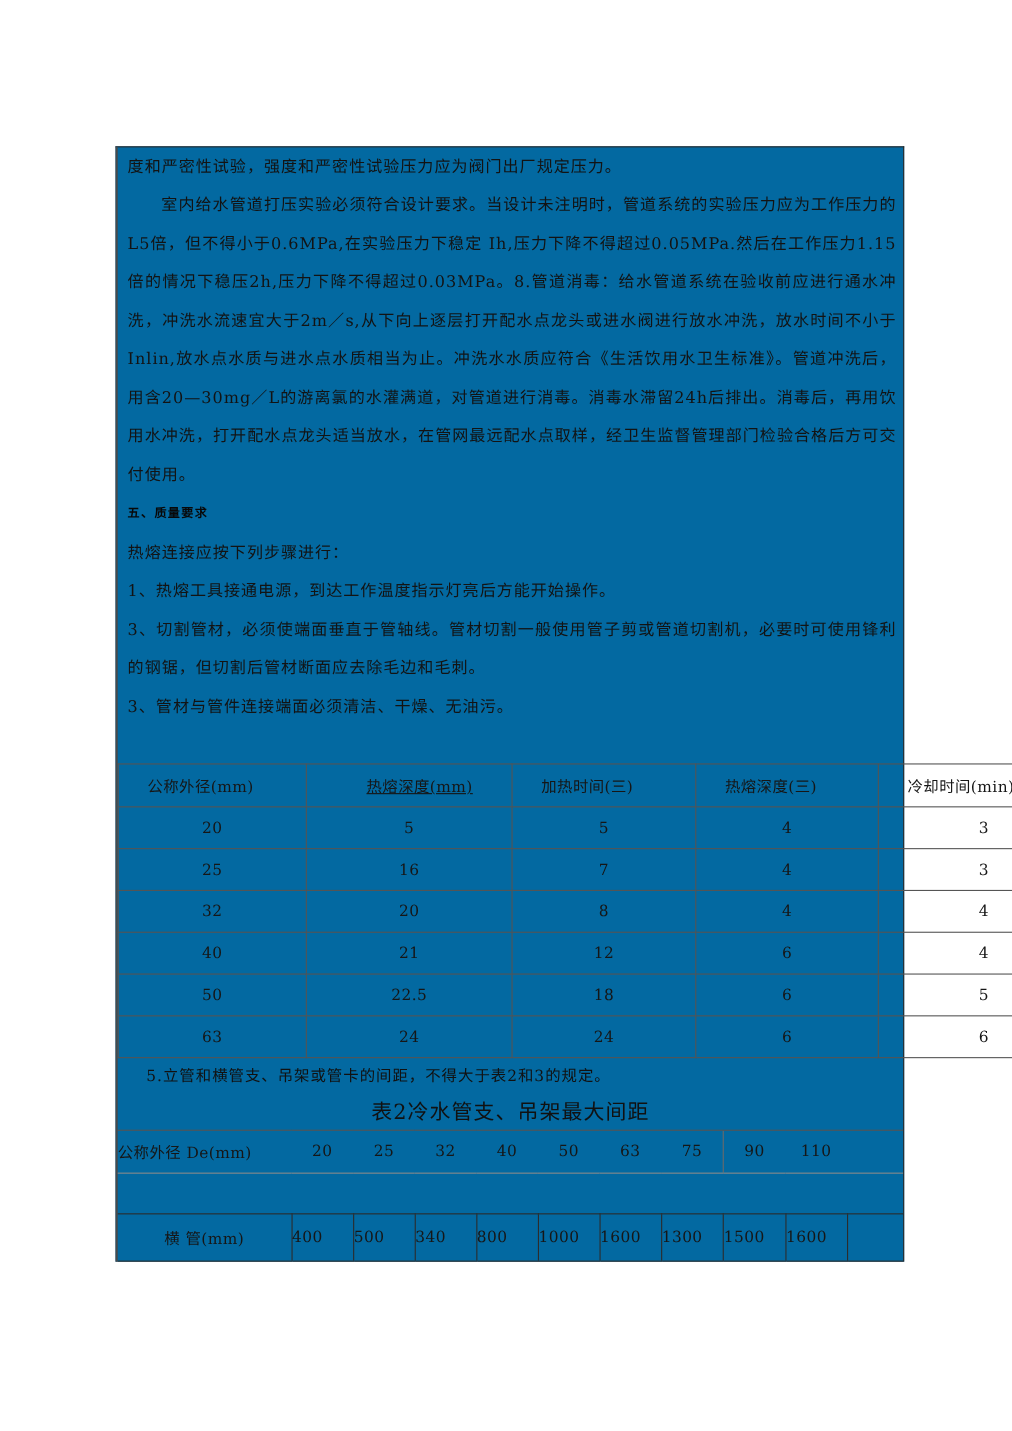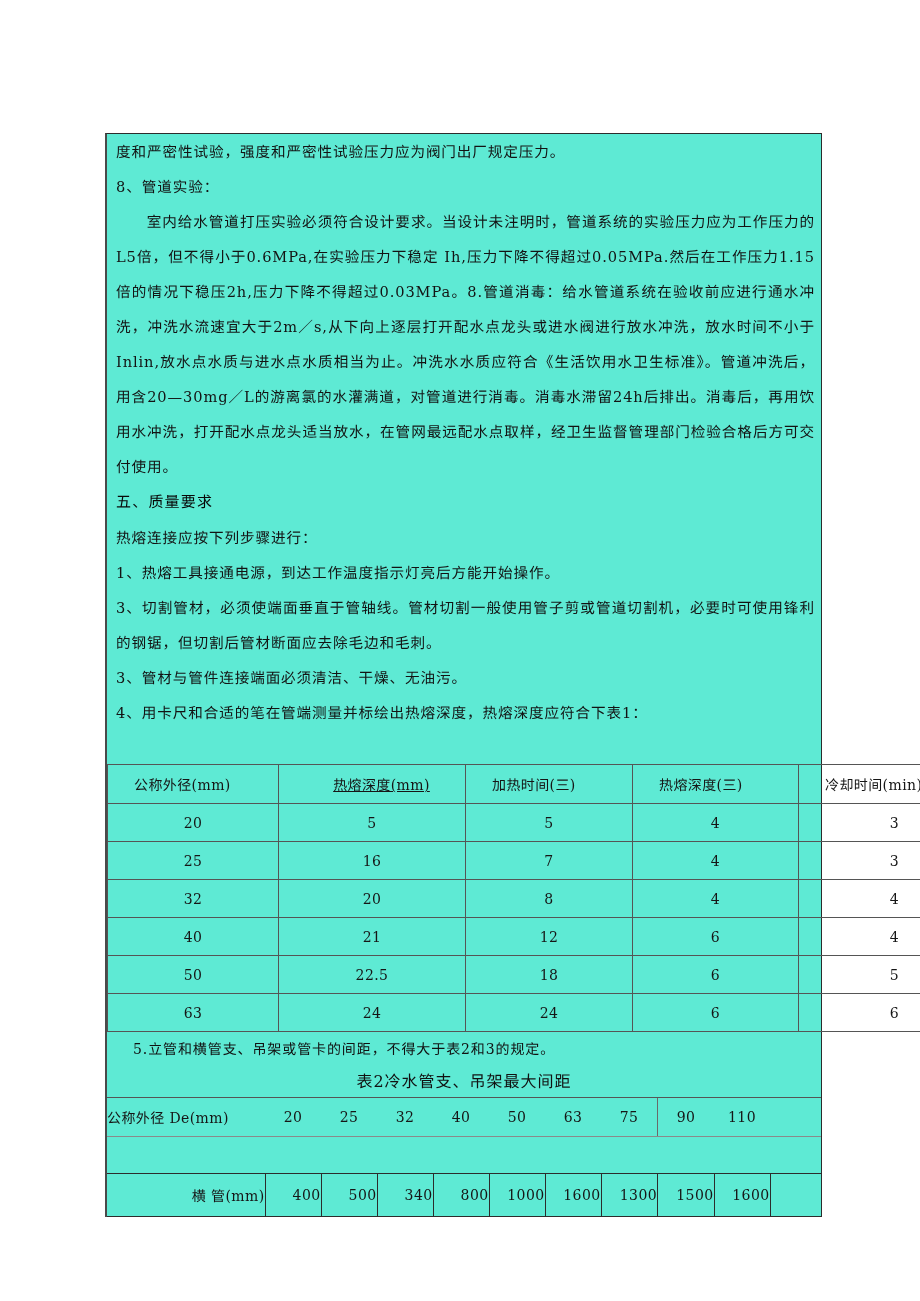--- a/index.html
+++ b/index.html
@@ -20,46 +20,46 @@
   
   #page-frame {
     position: absolute;
     left: 105px;
     top: 133px;
     width: 717px;
     box-sizing: border-box;
     border-left: 2px solid #4a4a4a;
     border-right: 1px solid #2c2c2c;
     border-top: 1px solid #2c2c2c;
-    background: #5eead4;
+    background: #0369a1;
   }
 
   
   .para {
     font-size: 14.6px;
     line-height: 35px;
     letter-spacing: 0.9px;
     color: #131313;
     padding: 0 6px 0 9px;
     text-align: justify;
     text-justify: inter-ideograph;
     white-space: normal;
   }
   .para.indent { text-indent: 2.1em; }
   .heading {
-    font-size: 15px;
+    font-size: 11px;
     line-height: 36px;
-    font-weight: normal;
+    font-weight: bold;
     letter-spacing: 1.2px;
     padding: 0 6px 0 9px;
     color: #080808;
   }
   .spacer-row { height: 34px; }
   .caption {
-    font-size: 16px;
+    font-size: 19px;
     line-height: 31px;
     text-align: center;
     letter-spacing: 1px;
     padding: 0 6px;
   }
   .note-line {
     font-size: 14px;
     line-height: 34px;
     letter-spacing: 0.9px;
     padding: 0 6px 0 26px;
@@ -126,21 +126,20 @@
   td.de-blank { width: auto; }
 
   tr.row-gap td {
     height: 36px;
     border-bottom: 1px solid #2c2c2c;
   }
 
   tr.row-heng td {
     border-bottom: 1px solid #2c2c2c;
     height: 42px;
-    text-align: right;
   }
   td.heng-label {
     text-align: center;
     width: 163px;
     letter-spacing: 6px;
     padding-left: 6px;
   }
   td.heng-val {
     text-align: left;
     padding-left: 4px;
@@ -152,35 +151,33 @@
     width: auto;
   }
 </style>
 </head>
 <body>
 
 <div id="page-frame">
 
   <div class="para">度和严密性试验，强度和严密性试验压力应为阀门出厂规定压力。</div>
 
-  <div class="para">8、管道实验：</div>
 
   <div class="para indent">室内给水管道打压实验必须符合设计要求。当设计未注明时，管道系统的实验压力应为工作压力的L5倍，但不得小于0.6MPa,在实验压力下稳定 Ih,压力下降不得超过0.05MPa.然后在工作压力1.15倍的情况下稳压2h,压力下降不得超过0.03MPa。8.管道消毒：给水管道系统在验收前应进行通水冲洗，冲洗水流速宜大于2m／s,从下向上逐层打开配水点龙头或进水阀进行放水冲洗，放水时间不小于Inlin,放水点水质与进水点水质相当为止。冲洗水水质应符合《生活饮用水卫生标准》。管道冲洗后，用含20—30mg／L的游离氯的水灌满道，对管道进行消毒。消毒水滞留24h后排出。消毒后，再用饮用水冲洗，打开配水点龙头适当放水，在管网最远配水点取样，经卫生监督管理部门检验合格后方可交付使用。</div>
 
   <div class="heading">五、质量要求</div>
 
   <div class="para">热熔连接应按下列步骤进行：</div>
 
   <div class="para">1、热熔工具接通电源，到达工作温度指示灯亮后方能开始操作。</div>
 
   <div class="para">3、切割管材，必须使端面垂直于管轴线。管材切割一般使用管子剪或管道切割机，必要时可使用锋利的钢锯，但切割后管材断面应去除毛边和毛刺。</div>
 
   <div class="para">3、管材与管件连接端面必须清洁、干燥、无油污。</div>
 
-  <div class="para">4、用卡尺和合适的笔在管端测量并标绘出热熔深度，热熔深度应符合下表1：</div>
 
   <div class="spacer-row"></div>
 
   <table class="grid">
     <tbody>
       <tr class="headrow">
         <td class="hdr c1">公称外径(mm)</td>
         <td class="hdr ctr c2">热熔深度(mm)</td>
         <td class="hdr c3">加热时间(三)</td>
         <td class="hdr c4">热熔深度(三)</td>

